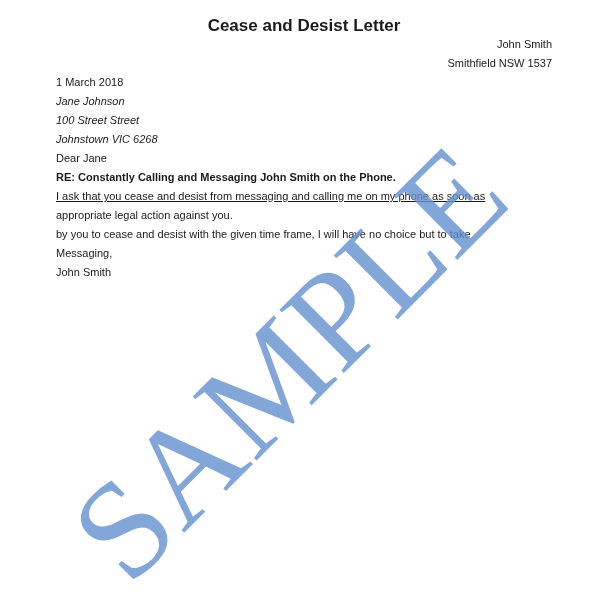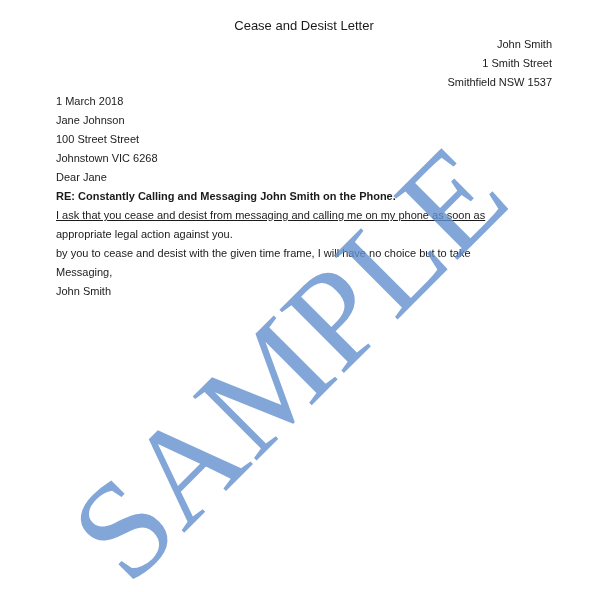--- a/index.html
+++ b/index.html
@@ -20,30 +20,30 @@
     padding: 16px 48px 0 56px;
     font-family: "Liberation Sans", sans-serif;
     font-size: 11px;
     line-height: 19px;
     color: #1b1b1b;
     background: #ffffff;
   }
   .page > div, .page > h1 { margin: 0; }
 
   .title {
-    font-size: 13px;
-    font-weight: normal;
+    font-size: 17px;
+    font-weight: bold;
     text-align: center;
   }
   .sender {
     margin-top: 22px;
     text-align: right;
   }
   .date { margin-top: 0; }
-  .recipient { margin-top: 6px; }
+  .recipient { margin-top: 6px; font-style: italic; }
   .salutation { margin-top: 21px; }
   .subject {
     margin-top: 12px;
     font-weight: bold;
   }
   .para-1 { margin-top: 10px; text-decoration: underline; }
   .para-2 { margin-top: 10px; }
   .closing { margin-top: 20px; }
   .signature { margin-top: 41px; }
   .line { white-space: nowrap; }
@@ -72,21 +72,20 @@
 <body>
 
 <div class="page">
 
   <div class="watermark" style="color: rgb(100, 144, 207);">SAMPLE</div>
 
   <h1 class="title">Cease and Desist Letter</h1>
 
   <div class="sender">
     <div>John Smith</div>
-    <div>1 Smith Street</div>
     <div>Smithfield NSW 1537</div>
   </div>
 
   <div class="date">1 March 2018</div>
 
   <div class="recipient">
     <div>Jane Johnson</div>
     <div>100 Street Street</div>
     <div>Johnstown VIC 6268</div>
   </div>

